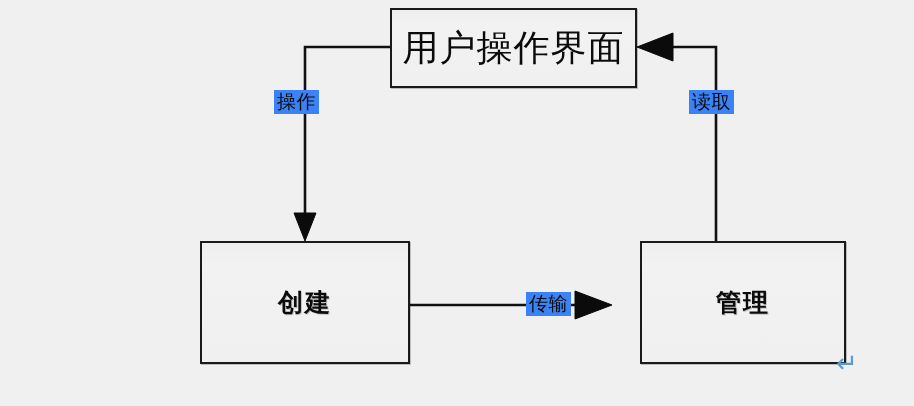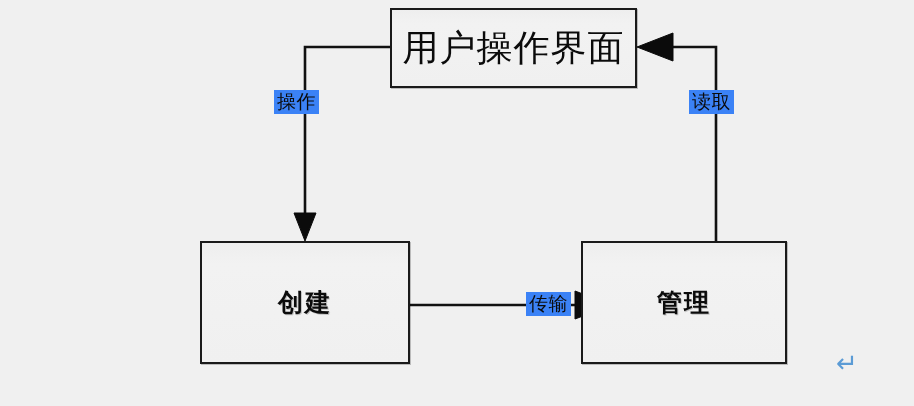--- a/index.html
+++ b/index.html
@@ -53,21 +53,21 @@
     line-height: 1;
   }
   #node-create {
     left: 200px;
     top: 241px;
     width: 210px;
     height: 123px;
     text-align: center;
   }
   #node-manage {
-    left: 581px;
+    left: 640px;
     top: 241px;
     width: 206px;
     height: 123px;
   }
   #node-create .node-label,
   #node-manage .node-label {
     font-family: "Liberation Sans", sans-serif;
     font-weight: bold;
     font-size: 25px;
     letter-spacing: 2px;

